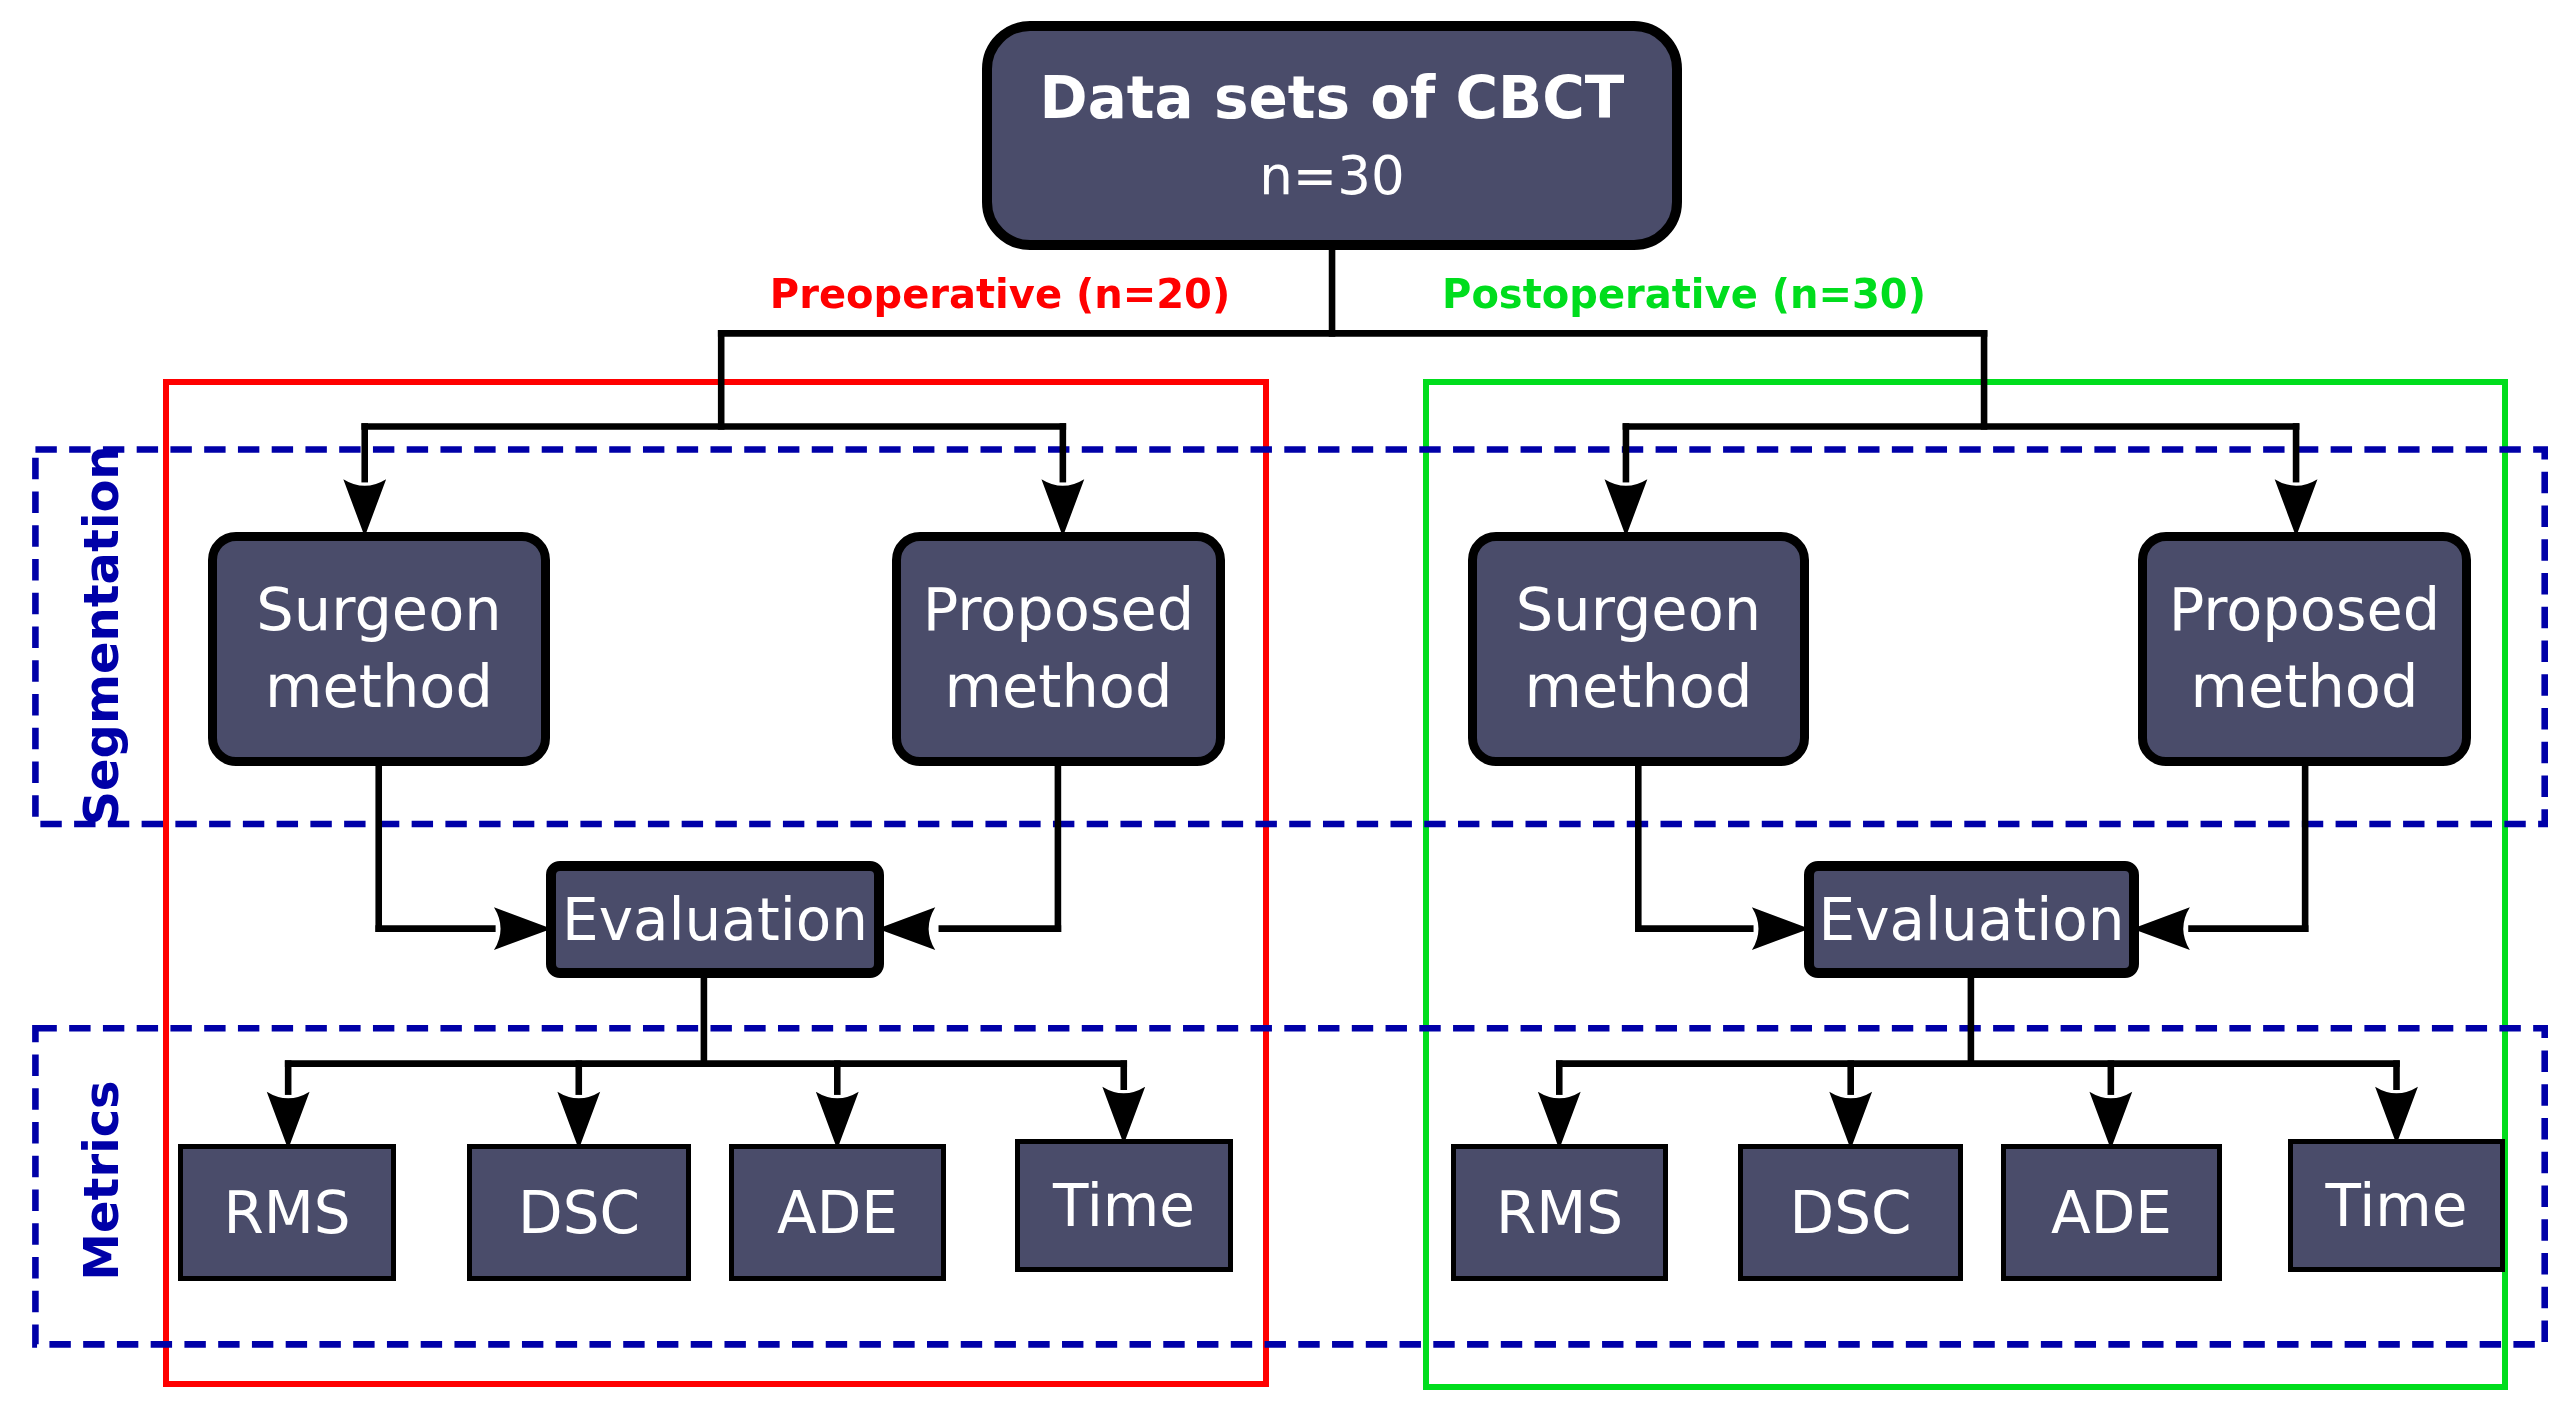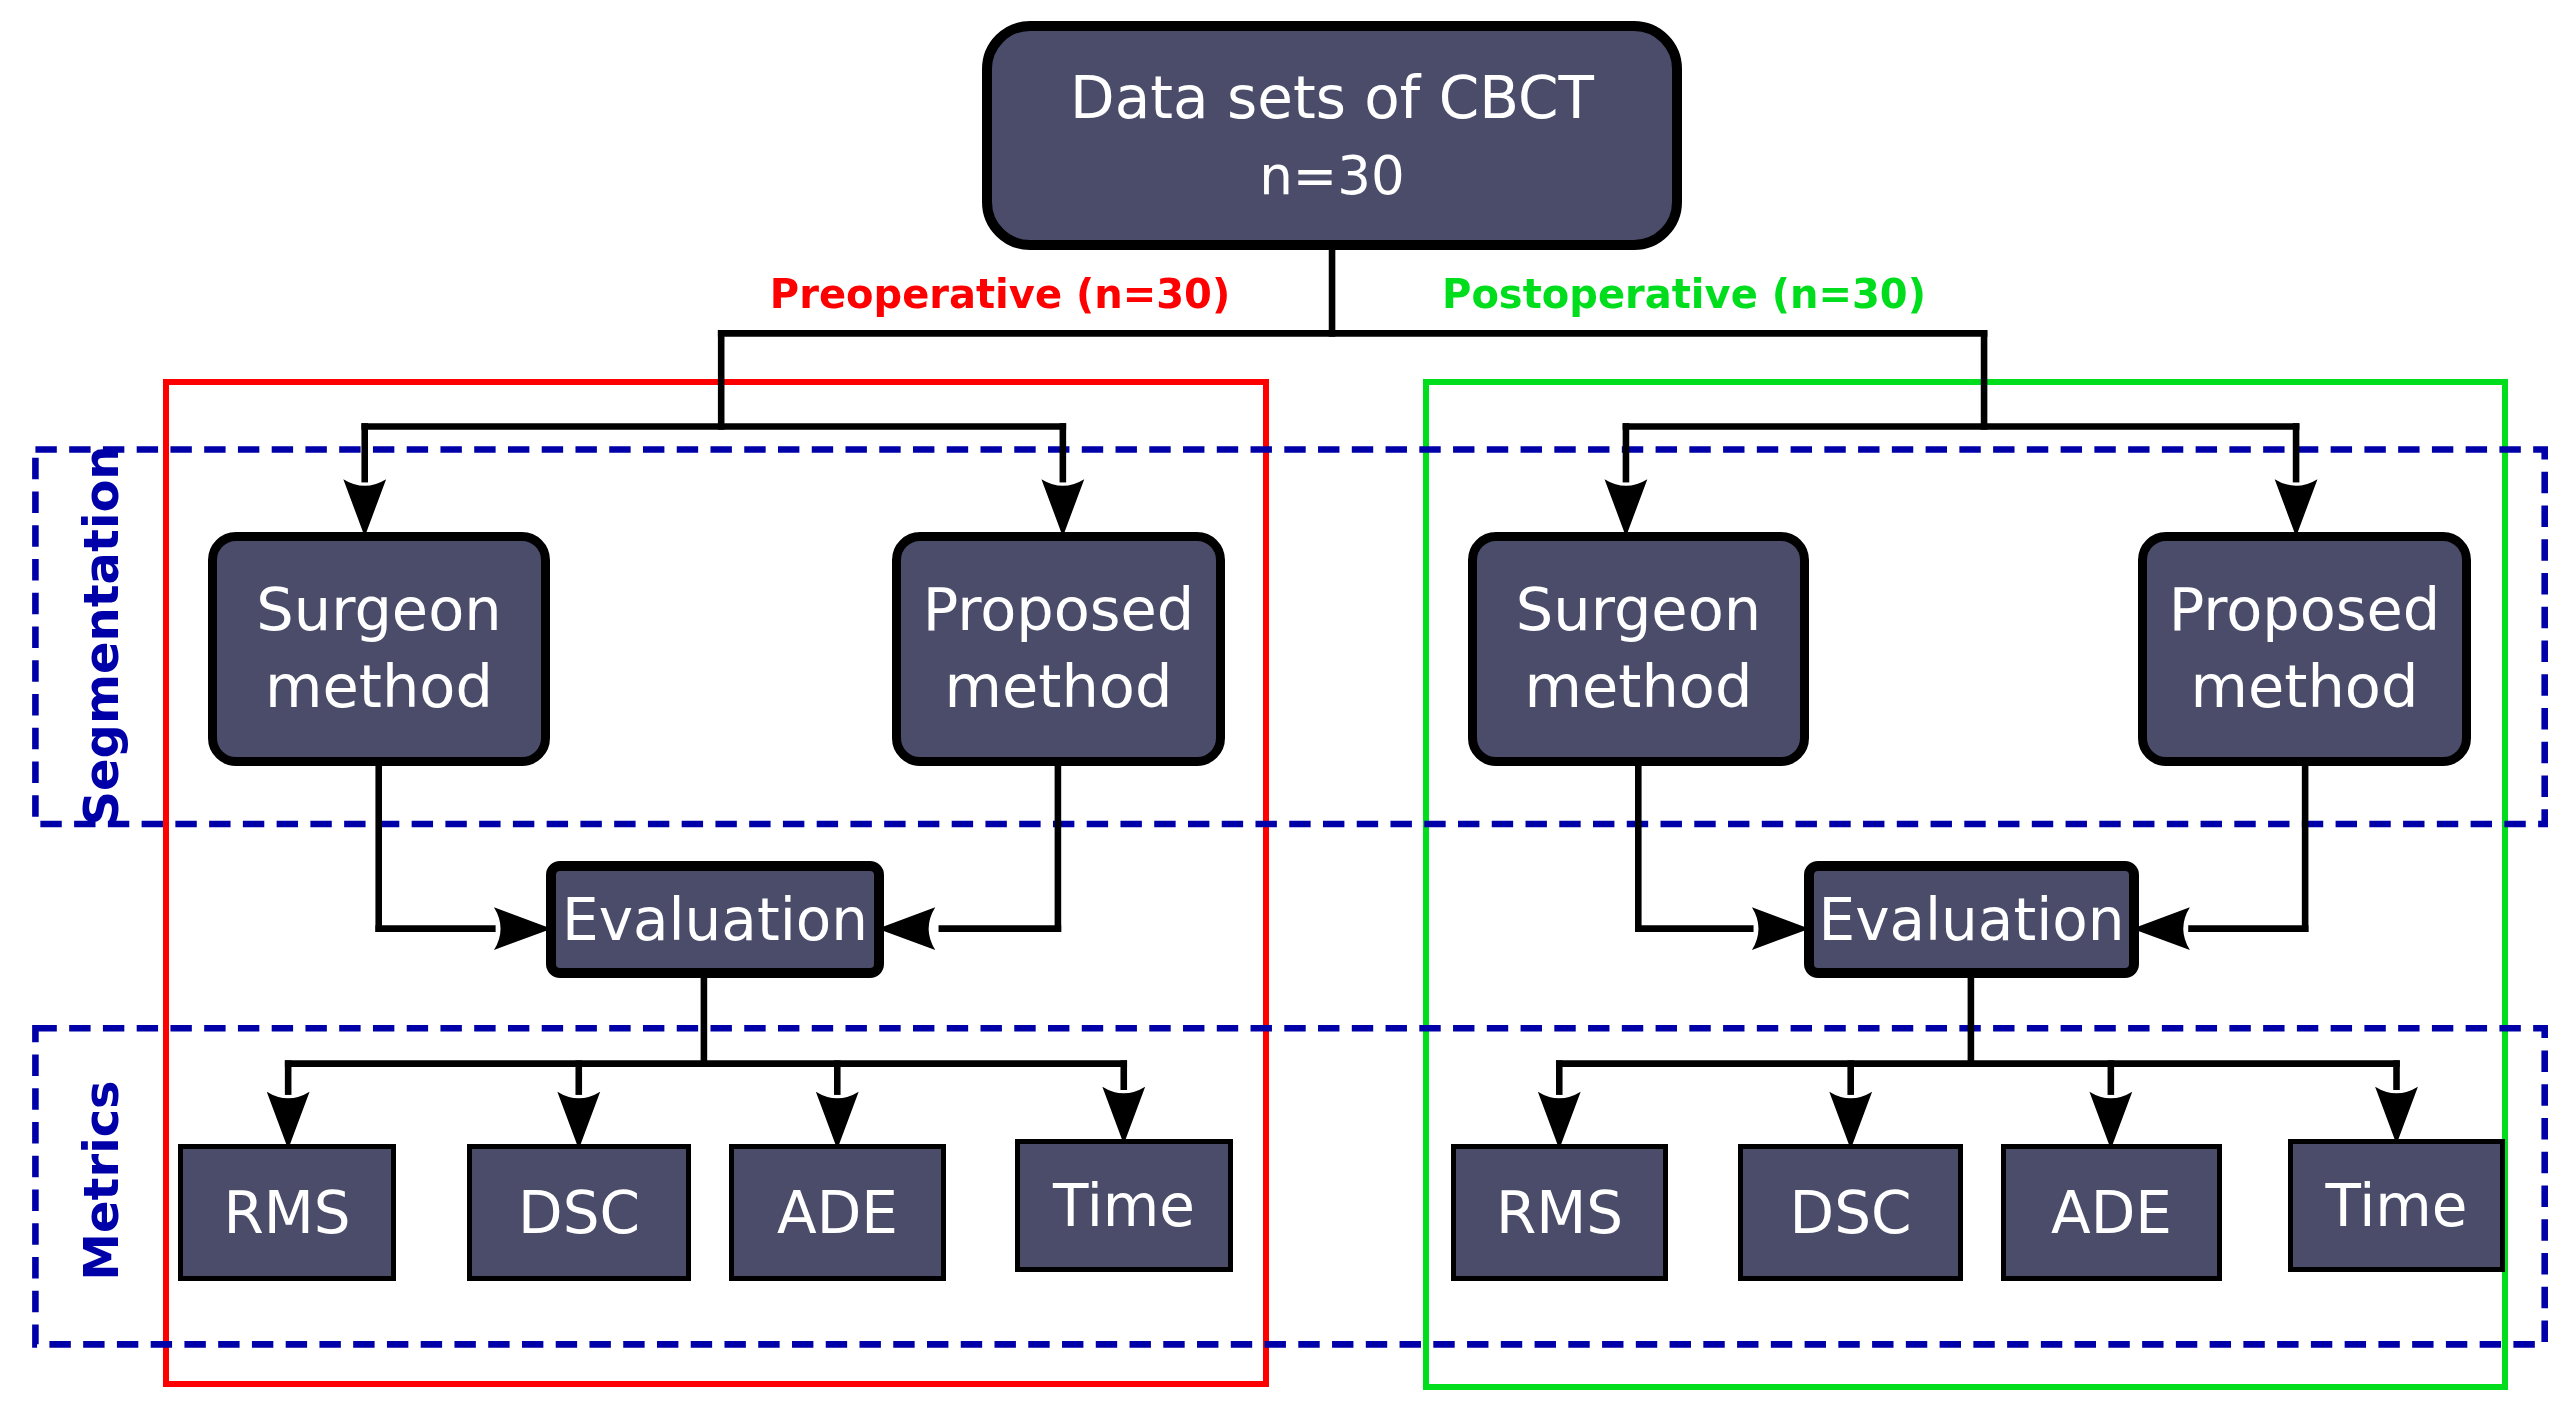--- a/index.html
+++ b/index.html
@@ -15,21 +15,21 @@
 
   
   .node {
     position:absolute; box-sizing:border-box;
     background:var(--box_fill); border:9px solid var(--line);
     color:var(--box_text); display:flex; flex-direction:column;
     align-items:center; justify-content:center; text-align:center;
   }
   .node span { display:block; }
   .node.top    { border-width:10px; border-radius:48px; }
-  .node.top .t1 { font-size:58px; font-weight:normal; line-height:1.25; }
+  .node.top .t1 { font-size:58px; font-weight:bold; line-height:1.25; }
   .node.top .t2 { font-size:53px; font-weight:normal; line-height:1.25; margin-top:8.2px; }
   .node.method { border-radius:28px; font-size:59px; line-height:1.3; font-weight:normal; }
   .node.eval   { border-width:10.7px; border-radius:14px; font-size:58px; font-weight:normal; }
   .node.metric { border-width:5.8px; border-radius:0; font-size:58px; font-weight:normal; }
 
   
   .branch-label {
     position:absolute; width:420px; height:44px; font-size:40px; font-weight:bold;
     display:flex; align-items:center; justify-content:center; white-space:nowrap;
   }
@@ -117,21 +117,21 @@
       <path d="M2564,1396 L2538,1326 Q2564,1342 2590,1326 Z"></path>
       <path d="M2911,1390 L2885,1320 Q2911,1336 2937,1320 Z"></path>
     </g>
   </svg>
 
   <div class="node top" style="left:982px; top:21.4px; width:700px; height:229px;">
     <span class="t1">Data sets of CBCT</span>
     <span class="t2">n=30</span>
   </div>
 
-  <div class="branch-label pre" style="left:790px; top:272px;">Preoperative (n=30)</div>
+  <div class="branch-label pre" style="left:790px; top:272px;">Preoperative (n=20)</div>
   <div class="branch-label post" style="left:1474px; top:272px;">Postoperative (n=30)</div>
 
   <div class="band-label" style="left:-114px; top:606px;">Segmentation</div>
   <div class="band-label" style="left:-114px; top:1151px;">Metrics</div>
 
   <div class="node method" style="left:208px; top:532px; width:342px; height:234px;">
     <span>Surgeon</span>
     <span>method</span>
   </div>
   <div class="node method" style="left:892px; top:532px; width:333px; height:234px;">

